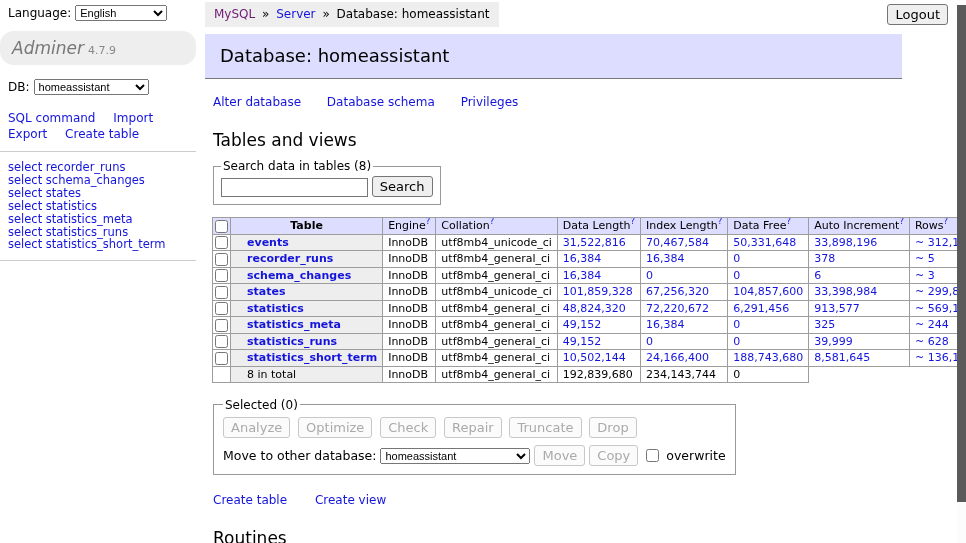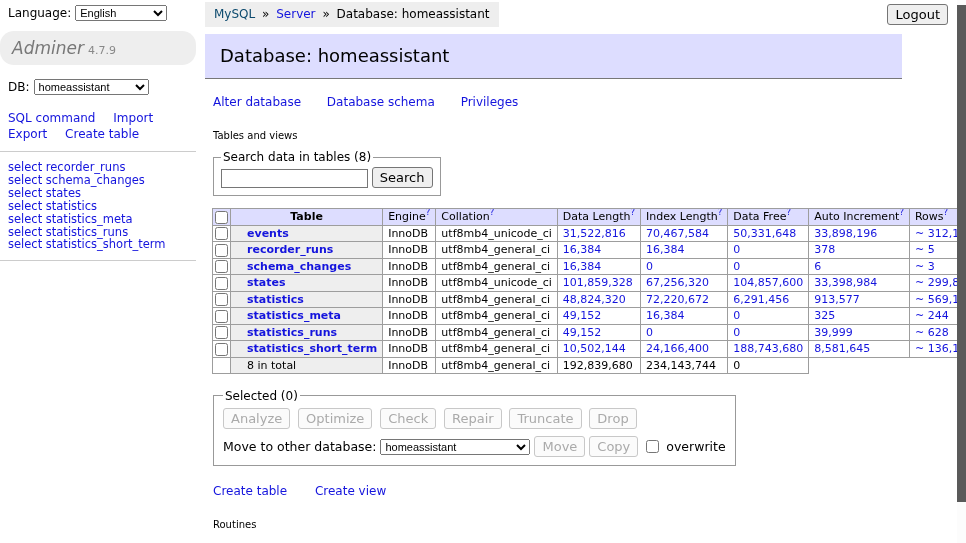--- a/index.html
+++ b/index.html
@@ -26,36 +26,36 @@
   .sidebar-links { margin: 15px 8px 0; width: 178px; line-height: 16px; }
   .sidebar-links a { margin-right: 14px; white-space: nowrap; }
   hr.divider { border: none; border-top: 1px solid #ccc; margin: 9px 0; }
   ul.table-list { list-style: none; margin: 6px 8px 4px; padding: 0; }
   ul.table-list li { line-height: 12.9px; font-size: 11.5px; white-space: nowrap; }
 
   
   #content { position: absolute; left: 205px; top: 0; width: 697px; }
   .breadcrumb { display: inline-block; background: #eee; padding: 5px 9px 6px; font-size: 12px; margin: 2px 0 0; }
   .breadcrumb .sep { color: #000; margin: 0 3px; }
-  .breadcrumb .bc-root { color: #0c4a6e; }
+  .breadcrumb .bc-root { color: #701a75; }
   .breadcrumb .current { color: #000; }
   #logout-btn { position: absolute; top: 4px; right: 18px; }
   button, .btn {
     font-family: "DejaVu Sans", sans-serif; font-size: 13px;
     background: #efefef; border: 1px solid #757575; border-radius: 3px;
     padding: 2px 7px; color: #000; cursor: pointer;
   }
   button:disabled { color: #aaa; border-color: #c8c8c8; background: #fbfbfb; cursor: default; }
   h2.page-title {
     margin: 7px 0 0; background: #ddf; border-bottom: 1px solid #777;
     padding: 11px 15px 12px; font-size: 18px; font-weight: normal;
   }
   .actions { margin: 16px 0 0 8px; }
   .actions a { margin-right: 22px; }
-  h3 { margin: 21px 0 0 8px; font-size: 10px; font-weight: normal; }
+  h3 { margin: 21px 0 0 8px; font-size: 17px; font-weight: normal; }
 
   fieldset { display: inline-block; border: 1px solid #999; margin: 9px 0 0 8px; padding: 3px 7px 7px; }
   legend { font-size: 12px; padding: 0 2px; }
   #search-input { width: 147px; height: 19px; border: 1px solid #767676; font-size: 11px; padding: 1px 3px; }
 
   
   table.db-tables { border-collapse: collapse; margin: 12px 0 0 7px; font-size: 11px; table-layout: fixed; }
   .db-tables td, .db-tables th { border: 1px solid #9d9d9d; padding: 1px 5px; height: 15px; overflow: hidden; white-space: nowrap; }
   .db-tables thead td, .db-tables thead th { background: #ddf; font-weight: normal; text-align: left; }
   .db-tables thead th.col-table { font-weight: bold; text-align: center; margin-top: 24px; }

